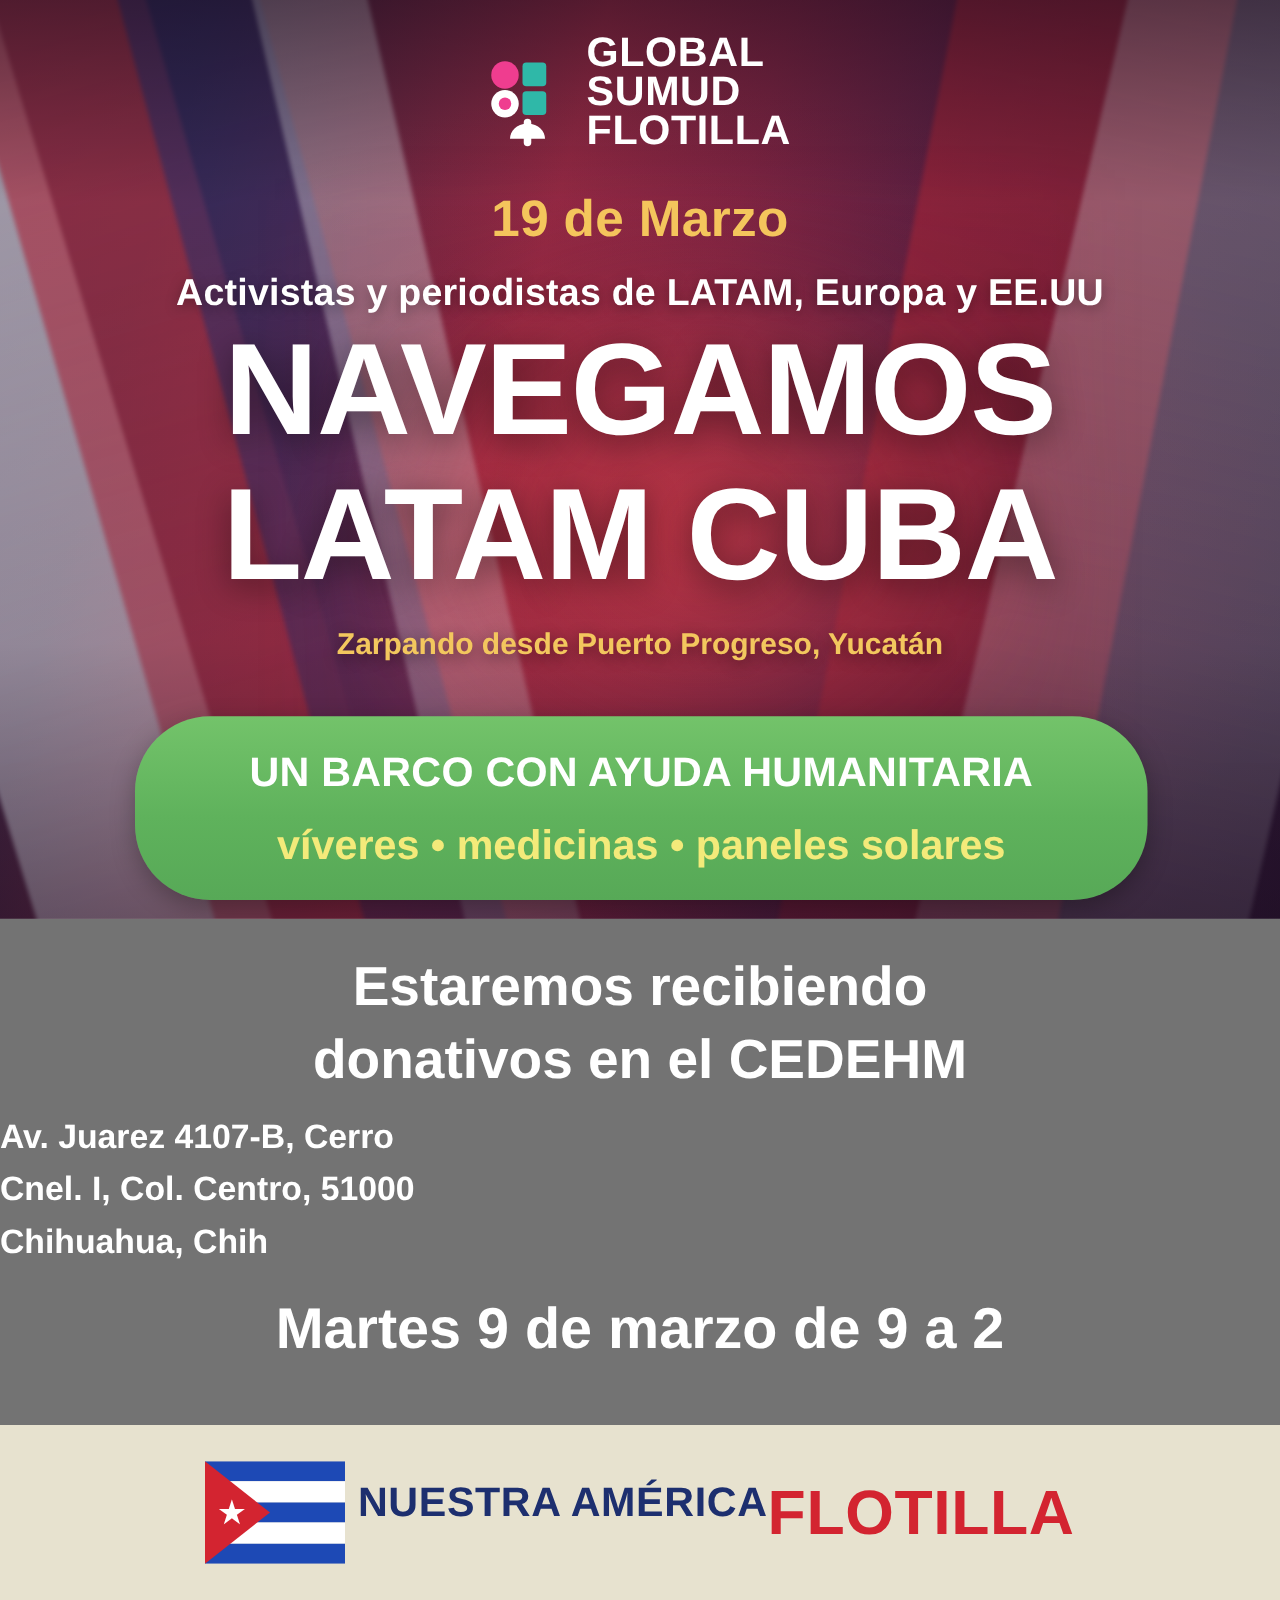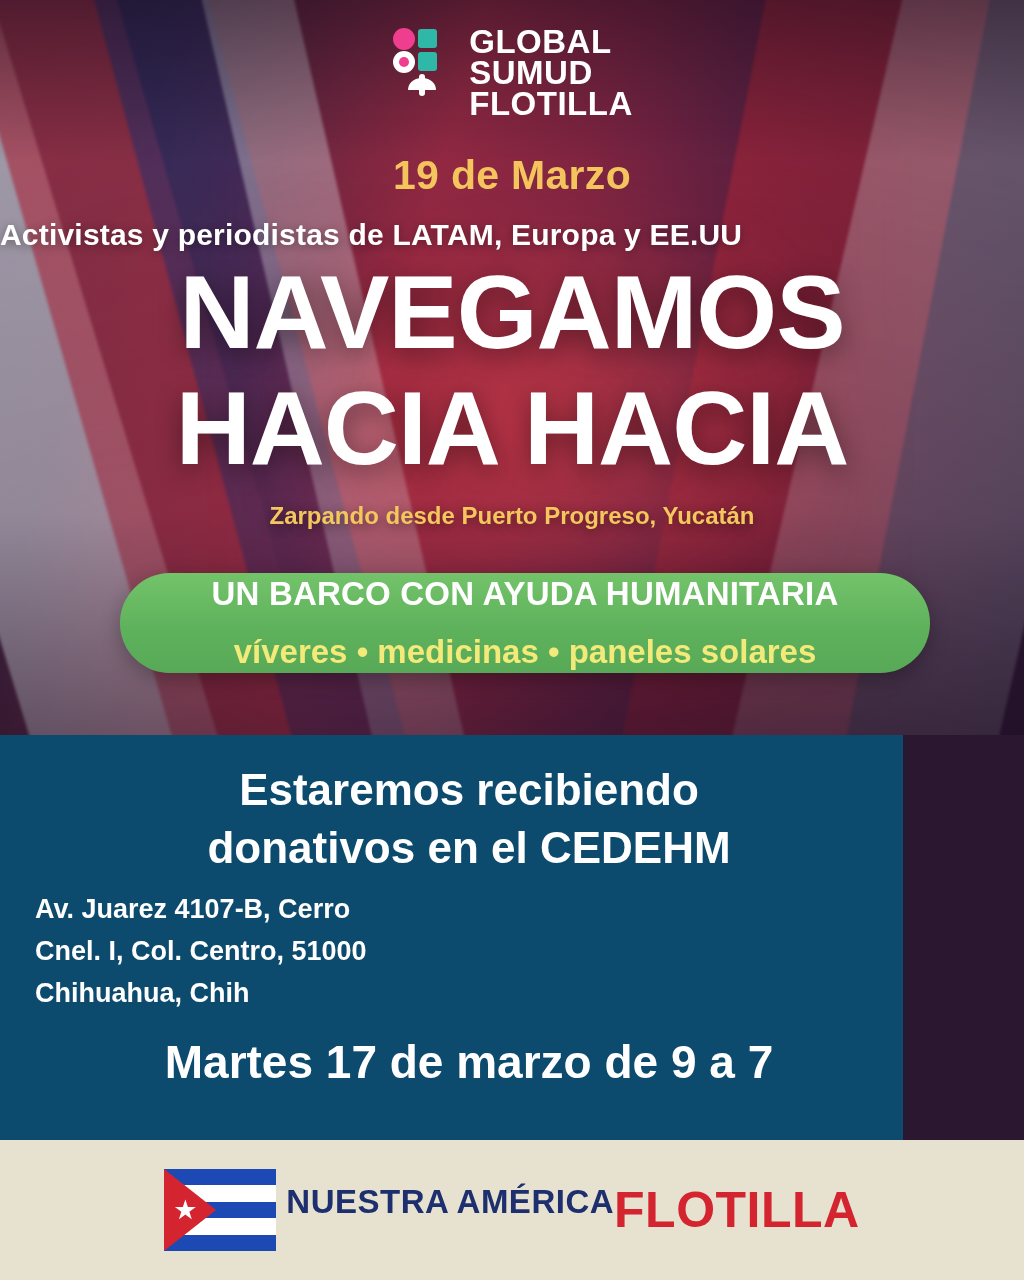--- a/index.html
+++ b/index.html
@@ -62,21 +62,21 @@
     background: radial-gradient(ellipse at center, rgba(255,90,90,0.35), rgba(150,30,60,0.05) 70%);
     filter: blur(26px);
   }
 
   
   .logo-row {
     position: absolute;
     left: 0; right: 0; top: 26px;
     display: flex;
     justify-content: center;
-    align-items: flex-start;
+    align-items: flex-end;
     gap: 16px;
   }
   .logo-mark { width: 62px; height: 72px; }
   .logo-words {
     display: flex;
     flex-direction: column;
     line-height: 0.94;
     color: #ffffff;
     font-weight: 800;
     letter-spacing: 0.5px;
@@ -90,20 +90,21 @@
     top: 152px; left: 0; right: 0;
     text-align: center;
     color: #f4c55c;
     font-size: 41px;
     font-weight: 800;
     letter-spacing: 0.3px;
   }
   .subtitle {
     position: absolute;
     top: 218px; left: 0; right: 0;
+    text-align: center;
     color: #ffffff;
     font-size: 30px;
     font-weight: 700;
     letter-spacing: 0.2px;
     text-shadow: 0 2px 10px rgba(0,0,0,.35);
   }
   .headline {
     position: absolute;
     left: 0; right: 0;
     text-align: center;
@@ -122,24 +123,24 @@
     text-align: center;
     color: #f3c75e;
     font-size: 24px;
     font-weight: 800;
     text-shadow: 0 3px 12px rgba(0,0,0,.45);
   }
 
   
   .pill {
     position: absolute;
-    left: 120px;
+    left: 108px;
     top: 573px;
     width: 810px;
-    height: 100px;
+    height: 147px;
     border-radius: 60px;
     background: linear-gradient(180deg, #73c36a 0%, #5fb25c 55%, #57a957 100%);
     box-shadow: 0 6px 20px rgba(0,0,0,.28);
     display: flex;
     flex-direction: column;
     align-items: center;
     justify-content: center;
     gap: 4px;
   }
   .pill-line1 {
@@ -152,24 +153,23 @@
     color: #f3ea7a;
     font-size: 33px;
     font-weight: 800;
     margin-top: 16px;
   }
 
   
   .red-band {
     position: absolute;
     left: 0; top: 735px;
-    width: 868px;
+    width: 1024px;
     height: 405px;
-    background: #0c4a6e;
-    padding-left: 35px;
+    background: #737373;
   }
   .band-title {
     margin: 0;
     padding-top: 26px;
     text-align: center;
     color: #ffffff;
     font-size: 44px;
     font-weight: 800;
     line-height: 1.32;
   }
@@ -275,39 +275,39 @@
     <span class="logo-words">
       <span>GLOBAL</span>
       <span>SUMUD</span>
       <span>FLOTILLA</span>
     </span>
   </div>
 
   <div class="date-line">19 de Marzo</div>
   <div class="subtitle">Activistas y periodistas de LATAM, Europa y EE.UU</div>
   <div class="headline l1">NAVEGAMOS</div>
-  <div class="headline l2">HACIA HACIA</div>
+  <div class="headline l2">LATAM CUBA</div>
   <div class="tagline">Zarpando desde Puerto Progreso, Yucatán</div>
 
   <div class="pill">
     <div class="pill-line1">UN BARCO CON AYUDA HUMANITARIA</div>
     <div class="pill-line2">víveres • medicinas • paneles solares</div>
   </div>
 
   <div class="red-band">
     <div class="band-title">
       <div>Estaremos recibiendo</div>
       <div>donativos en el CEDEHM</div>
     </div>
     <div class="band-address">
       <div>Av. Juarez 4107-B, Cerro</div>
       <div>Cnel. I, Col. Centro, 51000</div>
       <div>Chihuahua, Chih</div>
     </div>
-    <div class="band-hours">Martes 17 de marzo de 9 a 7</div>
+    <div class="band-hours">Martes 9 de marzo de 9 a 2</div>
   </div>
 
   <div class="footer">
     <div class="footer-logo">
       <span class="flag-box">
         <span class="flag-stripes">
           <div style="background:#1d49b5"></div>
           <div style="background:#ffffff"></div>
           <div style="background:#1d49b5"></div>
           <div style="background:#ffffff"></div>

